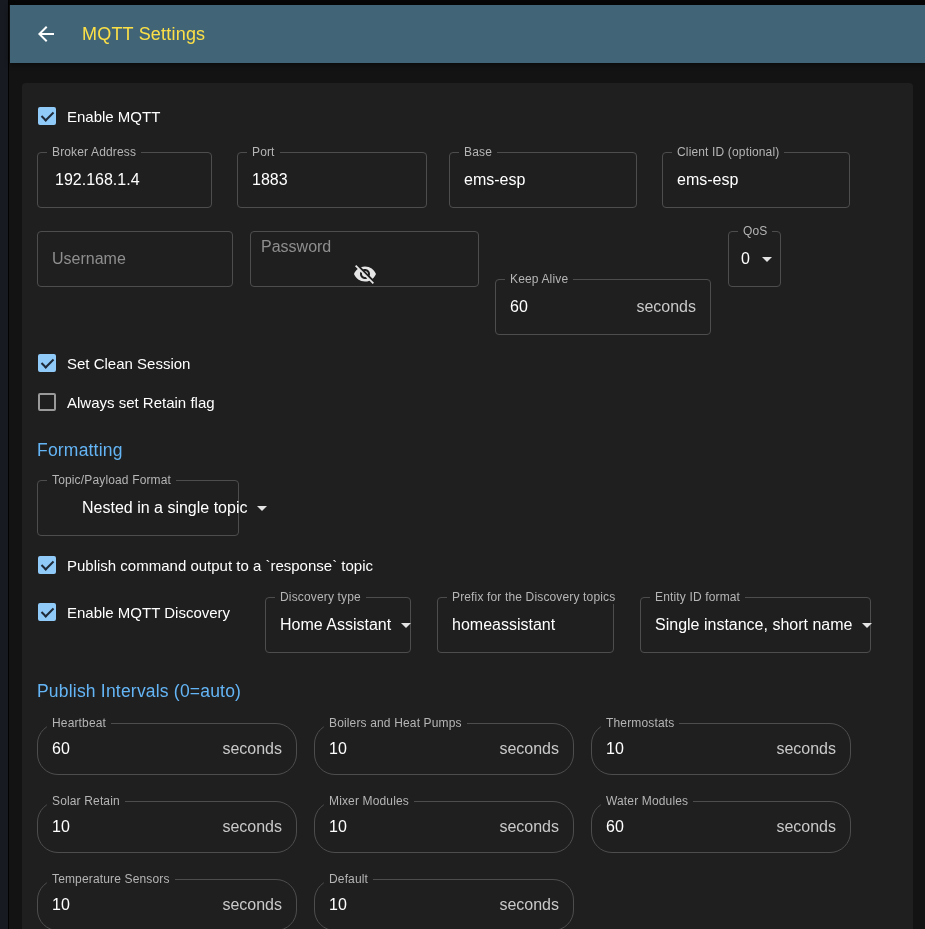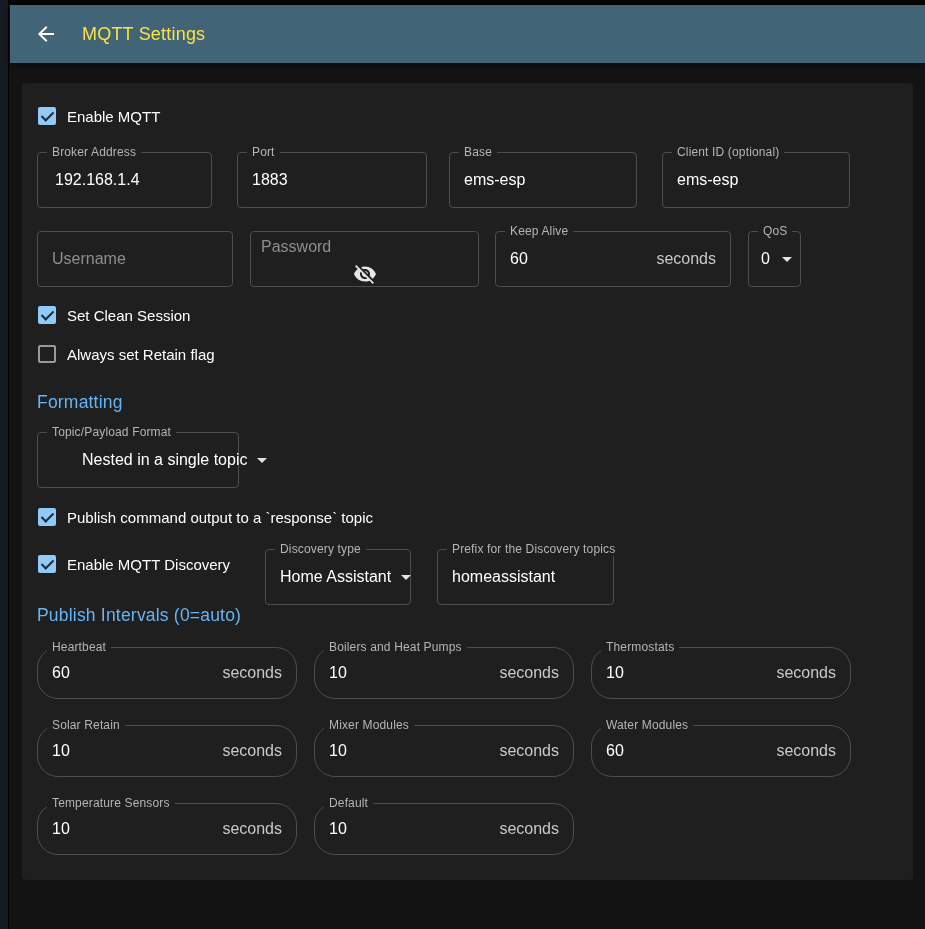--- a/index.html
+++ b/index.html
@@ -86,29 +86,29 @@
   
   .m-enable{margin-top:0;}
   .m-row1{margin-top:27px;gap:0;}
   .m-row2{margin-top:23px;}
   .m-clean{margin-top:19px;}
   .m-retain{margin-top:21px;}
   .m-format-h{margin-top:29px;}
   .m-topic{margin-top:19px;width:202px;padding-left:44px;}
   .m-resp{margin-top:20px;}
   .m-disc{margin-top:23px;}
-  .m-pub-h{}
+  .m-pub-h{margin-top:28px;}
 
   .w-broker{width:175px;padding-left:17px;}
   .w-port{width:190px;margin-left:25px;}
   .w-base{width:188px;margin-left:22px;}
   .w-client{width:188px;margin-left:25px;}
   .w-user{width:196px;}
   .w-pass{width:229px;margin-left:17px;flex-direction:column;}
-  .w-keep{width:236px;margin-left:16px;}
+  .w-keep{width:216px;margin-left:16px;margin-top:48px;}
   .w-qos{width:53px;margin-left:17px;padding:0 8px 0 12px;}
   .w-qos .dd-arrow{margin-left:6px;}
   .disc-label{width:228px;flex:none;margin-top:6px;}
   .w-dtype{width:146px;}
   .w-dprefix{width:177px;margin-left:26px;}
   .w-eid{width:231px;margin-left:26px;}
 </style>
 </head>
 <body>
 
@@ -208,20 +208,25 @@
     </div>
     <div class="field select w-dtype">
       <span class="fl">Discovery type</span>
       <span class="value">Home Assistant</span>
       <span class="dd-arrow"></span>
     </div>
     <div class="field w-dprefix">
       <span class="fl">Prefix for the Discovery topics</span>
       <input value="homeassistant" style="">
     </div>
+    <div class="field select w-eid">
+      <span class="fl">Entity ID format</span>
+      <span class="value">Single instance, short name</span>
+      <span class="dd-arrow"></span>
+    </div>
   </div>
 
   <h2 class="section-heading m-pub-h">Publish Intervals (0=auto)</h2>
 
   <div class="intervals-grid">
     <div class="field">
       <span class="fl">Heartbeat</span>
       <input value="60" style="">
       <span class="suffix">seconds</span>
     </div>

